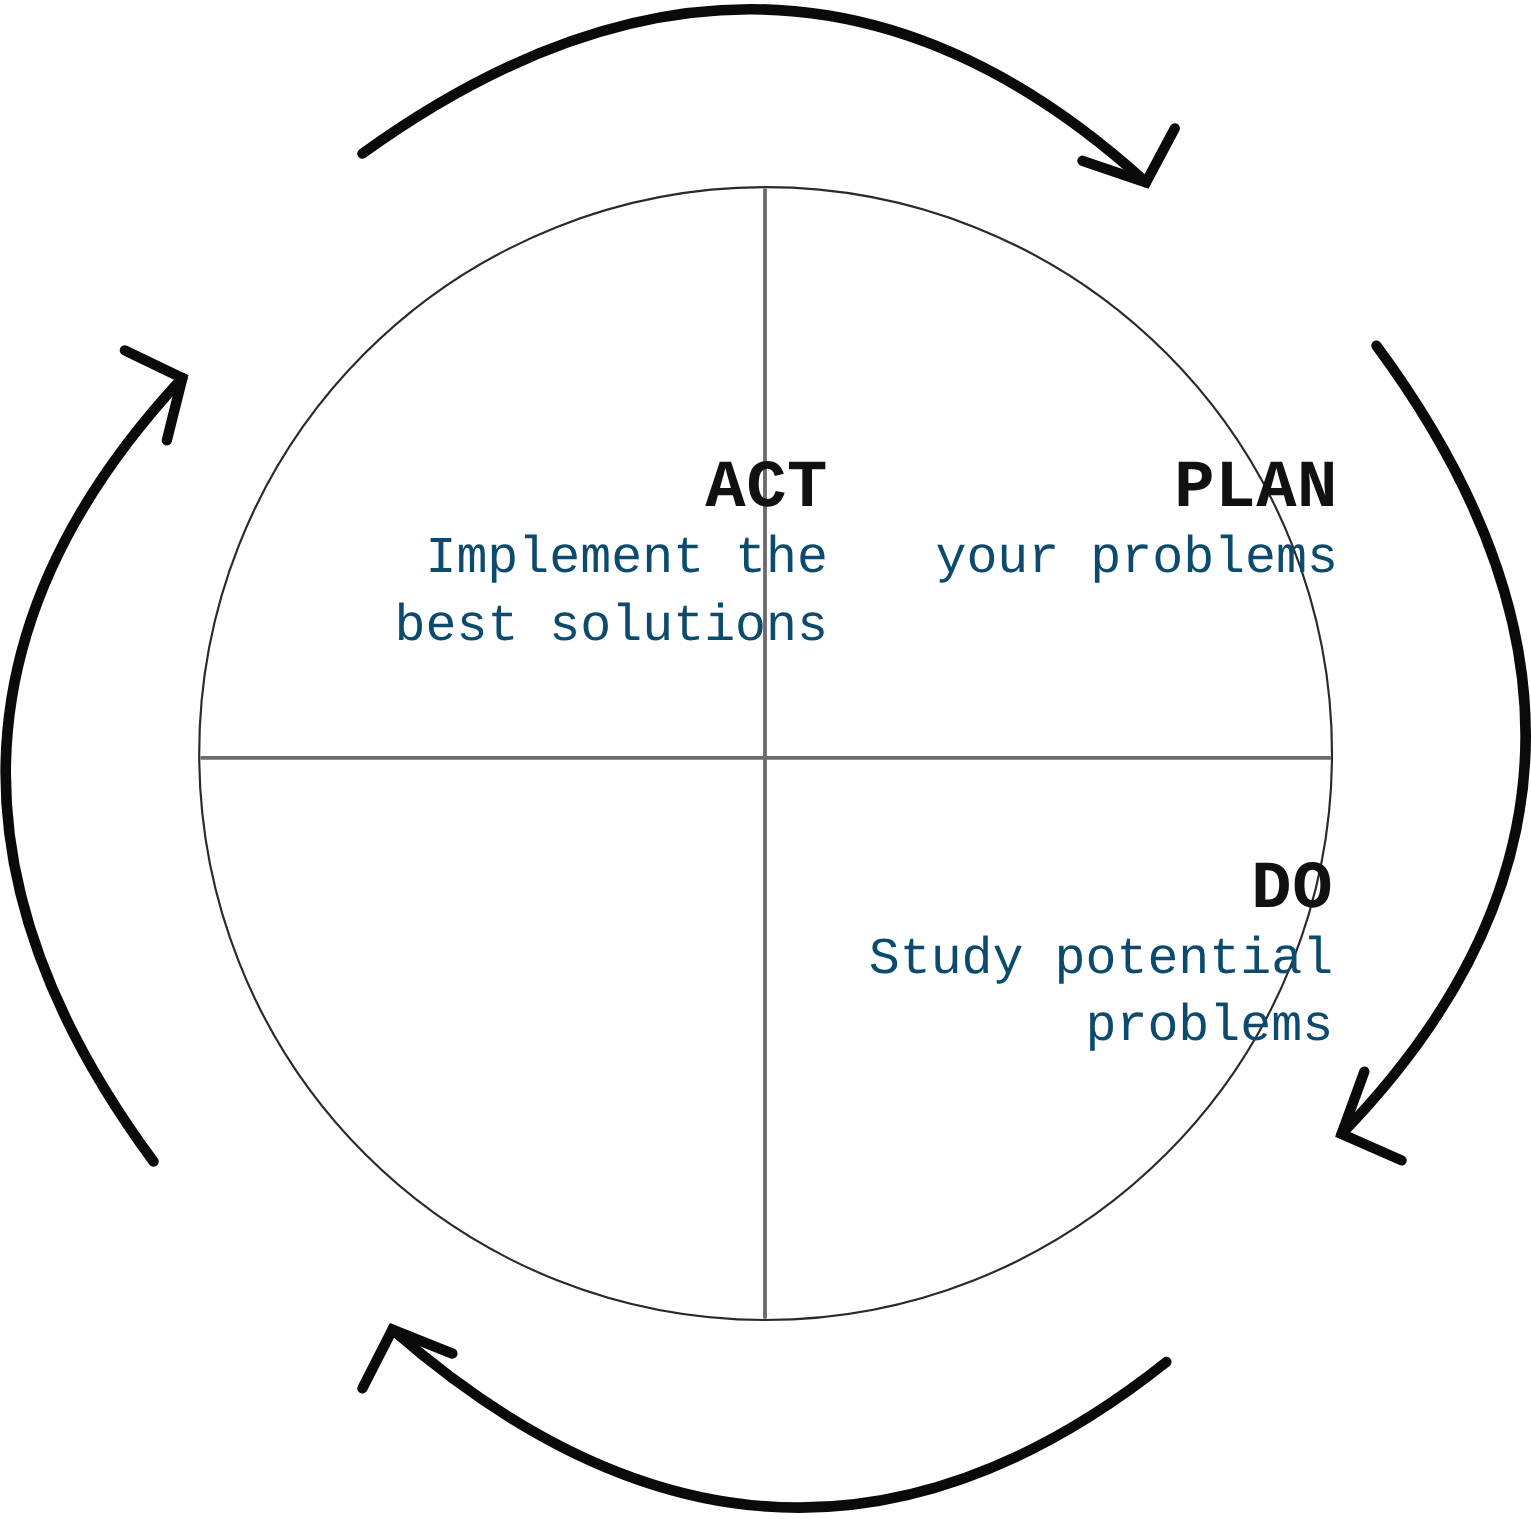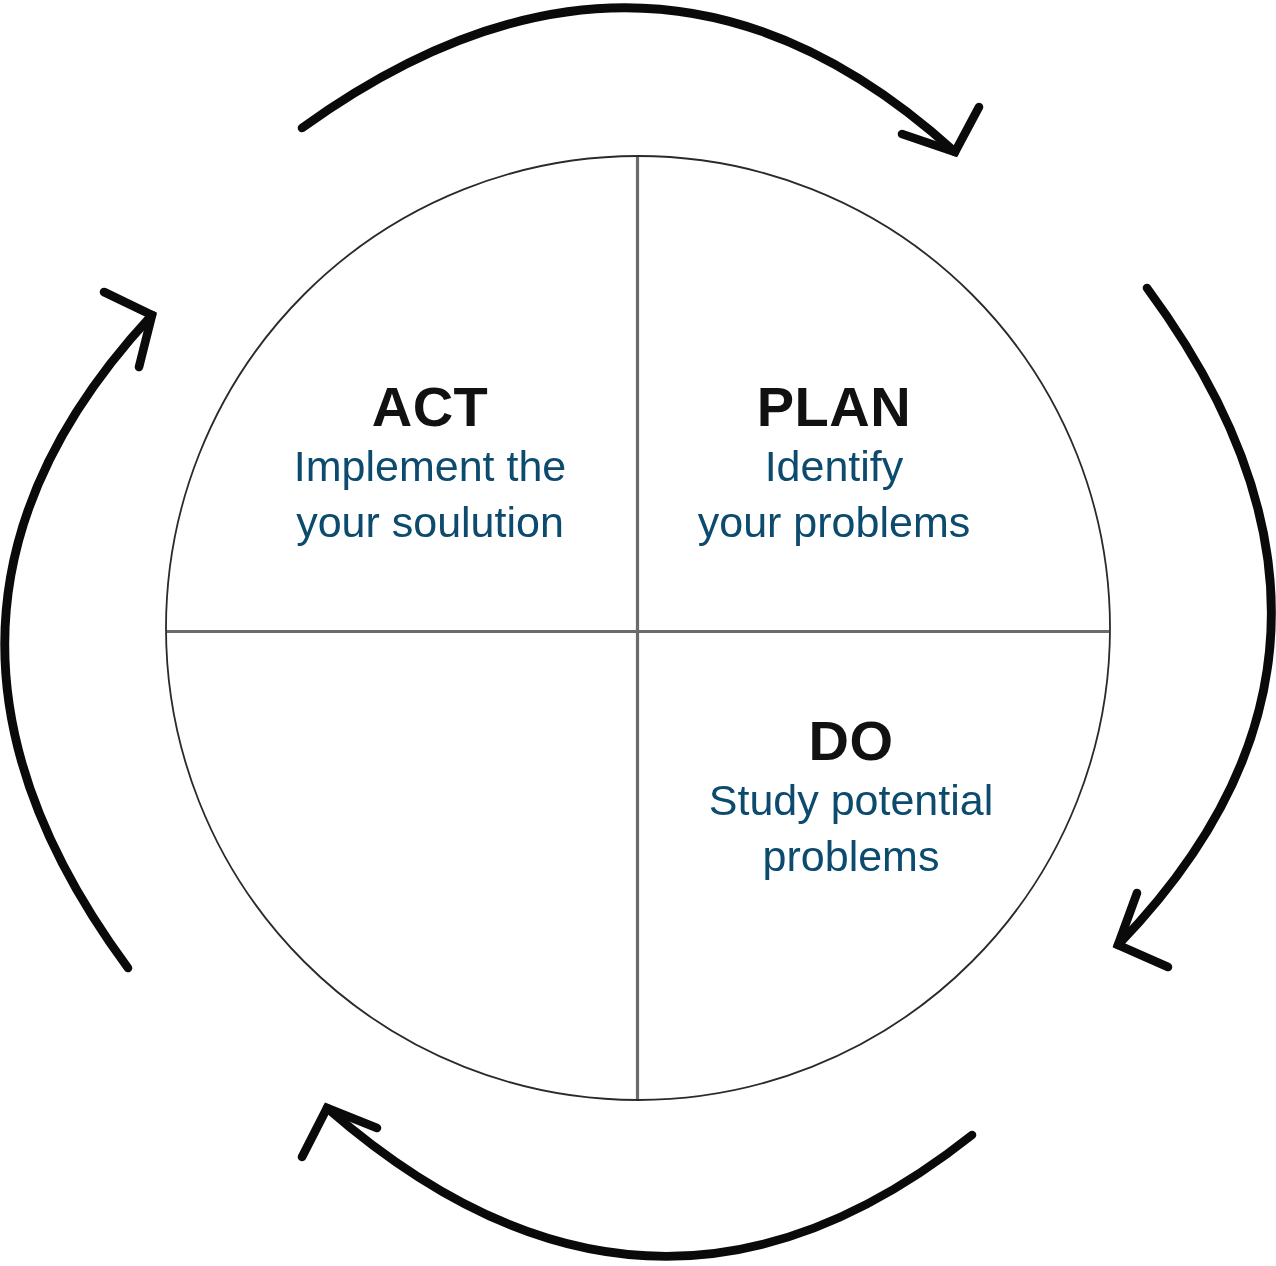--- a/index.html
+++ b/index.html
@@ -39,37 +39,38 @@
   .arrow-stroke {
     fill: none;
     stroke: var(--arrow);
     stroke-width: 8.6;
     stroke-linecap: round;
   }
   .quad {
     position: absolute;
     width: 520px;
     transform: translateX(-50%);
-    text-align: center;
+    text-align: right;
     color: var(--text);
+    font-family: Liberation Mono, monospace;
   }
   .quad h2 {
     font-size: 56px;
     font-weight: 700;
     line-height: 62px;
     letter-spacing: 0.5px;
   }
   .quad p {
     font-size: 43px;
     font-weight: 400;
     line-height: 56px;
     color: #0c4a6e;
   }
   .q-act   { left: 430px; top: 376px; }
-  .q-plan  { left: 834px; top: 376px; }
+  .q-plan  { left: 855px; top: 376px; }
   .q-check { left: 429px; top: 710px; }
   .q-do    { left: 851px; top: 710px; }
 </style>
 </head>
 <body>
 
 <div class="canvas">
 
   <svg class="diagram-svg" viewBox="0 0 1276 1266" aria-hidden="true">
 
@@ -95,26 +96,25 @@
 
     <g>
       <path class="arrow-stroke" d="M 128 968 Q -130 618.5 152 315"></path>
       <polyline class="arrow-stroke" points="104,292 152,315 139,367"></polyline>
     </g>
   </svg>
 
   <div class="quad q-act">
     <h2>ACT</h2>
     <p>Implement the</p>
-    <p>your soulution</p>
+    <p>best solutions</p>
   </div>
 
   <div class="quad q-plan">
     <h2>PLAN</h2>
-    <p>Identify</p>
     <p>your problems</p>
   </div>
 
   <div class="quad q-check">
   </div>
 
   <div class="quad q-do">
     <h2>DO</h2>
     <p>Study potential</p>
     <p>problems</p>

